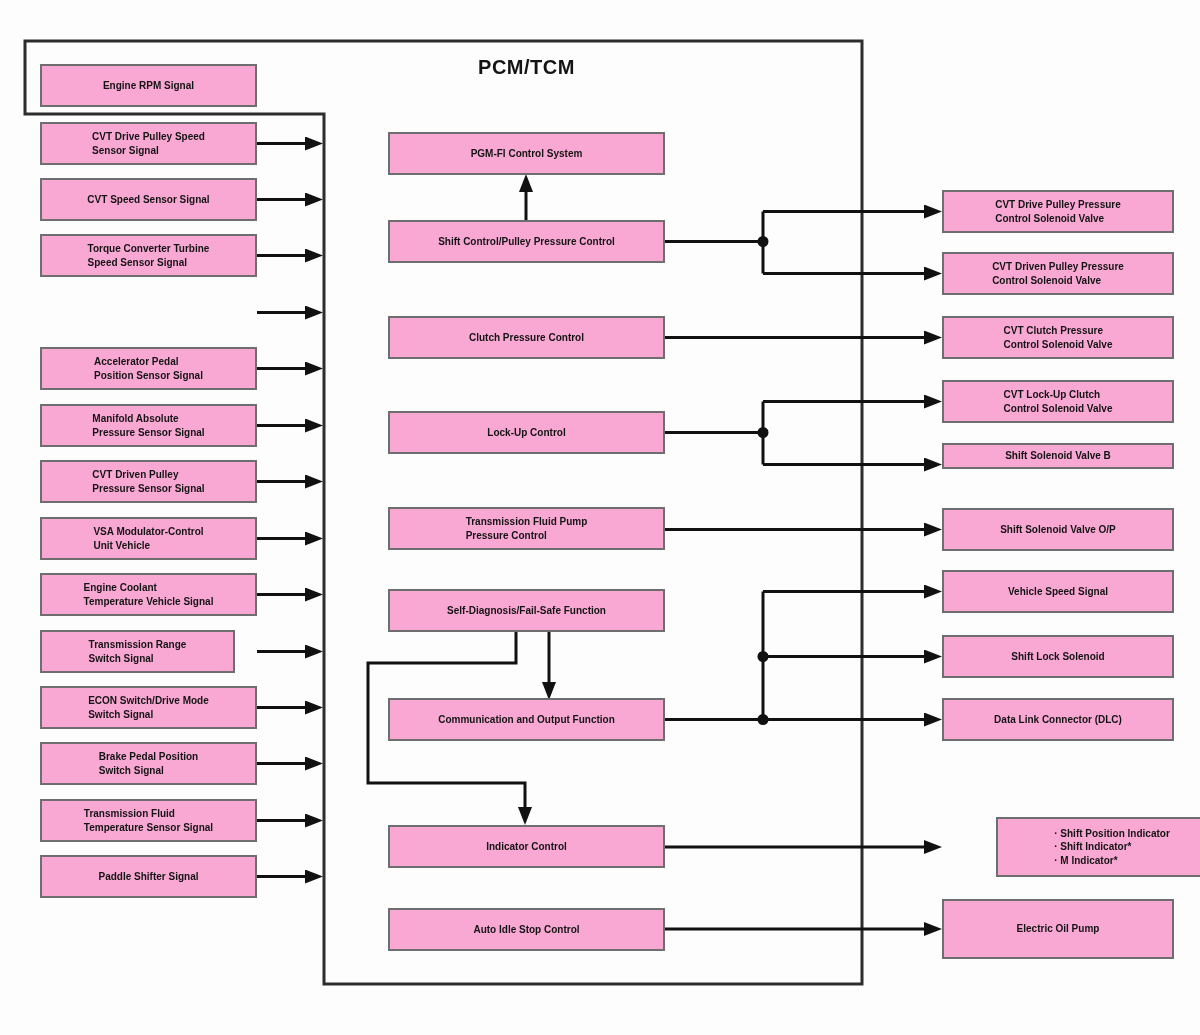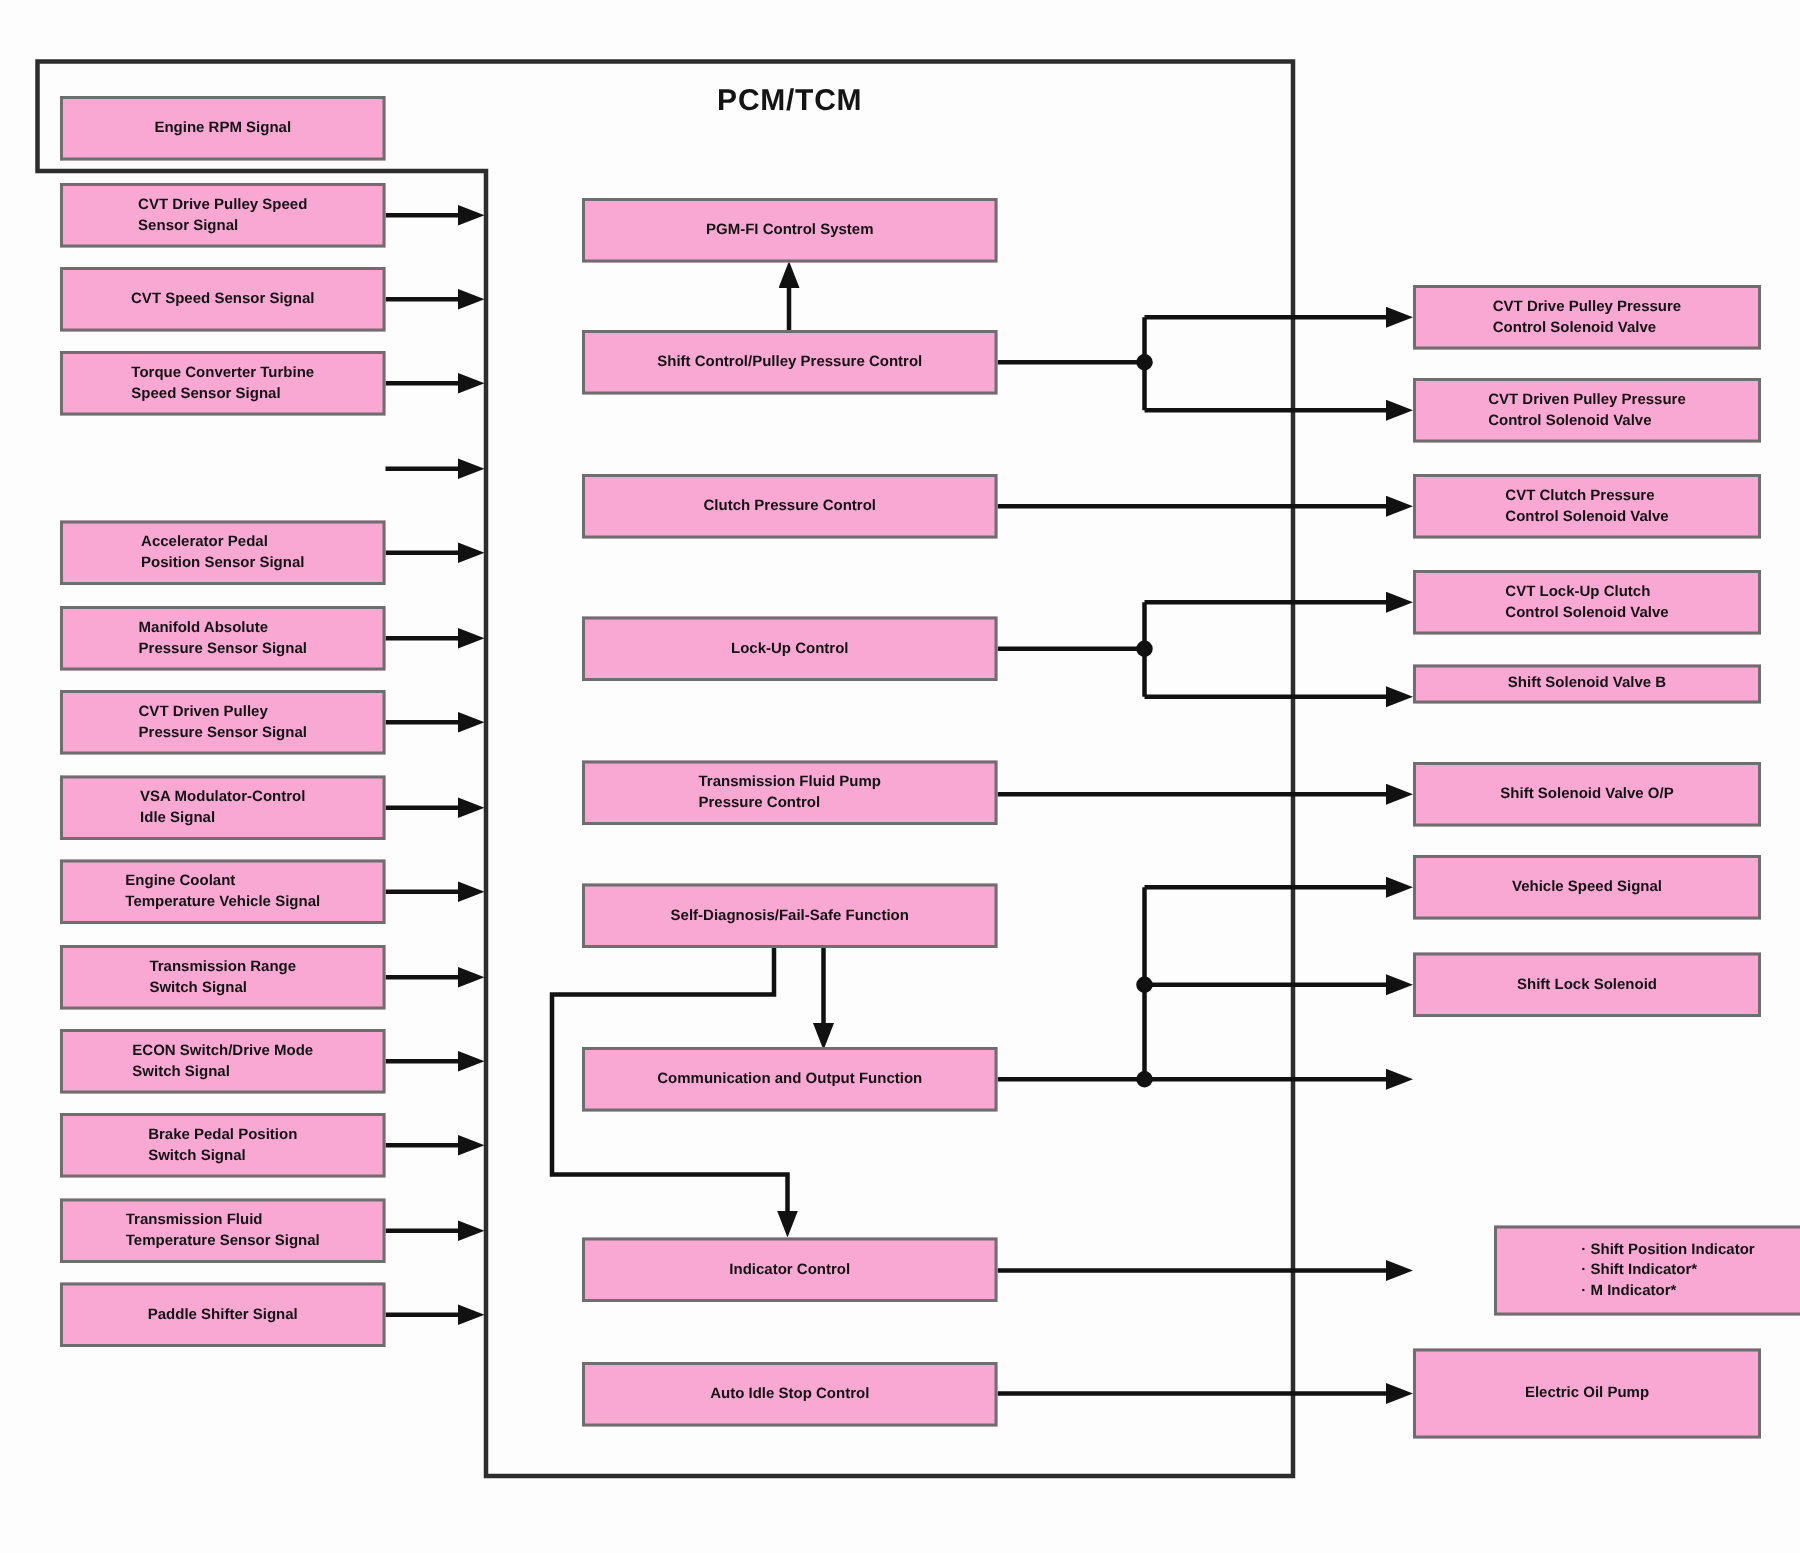--- a/index.html
+++ b/index.html
@@ -97,24 +97,24 @@
   <div class="box single" style="left:40px;top:178px;width:217px;height:43px">CVT Speed Sensor Signal</div>
   <div class="box" style="left:40px;top:234px;width:217px;height:43px">Torque Converter Turbine
 Speed Sensor Signal</div>
   <div class="box" style="left:40px;top:347px;width:217px;height:43px">Accelerator Pedal
 Position Sensor Signal</div>
   <div class="box" style="left:40px;top:404px;width:217px;height:43px">Manifold Absolute
 Pressure Sensor Signal</div>
   <div class="box" style="left:40px;top:460px;width:217px;height:43px">CVT Driven Pulley
 Pressure Sensor Signal</div>
   <div class="box" style="left:40px;top:517px;width:217px;height:43px">VSA Modulator-Control
-Idle Signal</div>
+Unit Vehicle</div>
   <div class="box" style="left:40px;top:573px;width:217px;height:43px">Engine Coolant
 Temperature Vehicle Signal</div>
-  <div class="box" style="left:40px;top:630px;width:217px;height:43px">Transmission Range
+  <div class="box" style="left:40px;top:630px;width:195px;height:43px">Transmission Range
 Switch Signal</div>
   <div class="box" style="left:40px;top:686px;width:217px;height:43px">ECON Switch/Drive Mode
 Switch Signal</div>
   <div class="box" style="left:40px;top:742px;width:217px;height:43px">Brake Pedal Position
 Switch Signal</div>
   <div class="box" style="left:40px;top:799px;width:217px;height:43px">Transmission Fluid
 Temperature Sensor Signal</div>
   <div class="box single" style="left:40px;top:855px;width:217px;height:43px">Paddle Shifter Signal</div>
 
   <div class="box single" style="left:388px;top:132px;width:277px;height:43px">PGM-FI Control System</div>
@@ -133,18 +133,19 @@
   <div class="box" style="left:942px;top:252px;width:232px;height:43px">CVT Driven Pulley Pressure
 Control Solenoid Valve</div>
   <div class="box" style="left:942px;top:316px;width:232px;height:43px">CVT Clutch Pressure
 Control Solenoid Valve</div>
   <div class="box" style="left:942px;top:380px;width:232px;height:43px">CVT Lock-Up Clutch
 Control Solenoid Valve</div>
   <div class="box single" style="left:942px;top:443px;width:232px;height:26px">Shift Solenoid Valve B</div>
   <div class="box single" style="left:942px;top:508px;width:232px;height:43px">Shift Solenoid Valve O/P</div>
   <div class="box single" style="left:942px;top:570px;width:232px;height:43px">Vehicle Speed Signal</div>
   <div class="box single" style="left:942px;top:635px;width:232px;height:43px">Shift Lock Solenoid</div>
+  <div class="box single" style="left:942px;top:698px;width:232px;height:43px">Data Link Connector (DLC)</div>
   <div class="box" style="left:996px;top:817px;width:232px;height:60px">· Shift Position Indicator
 · Shift Indicator*
 · M Indicator*</div>
   <div class="box single" style="left:942px;top:899px;width:232px;height:60px">Electric Oil Pump</div>
 
 </div>
 
 </body></html>

